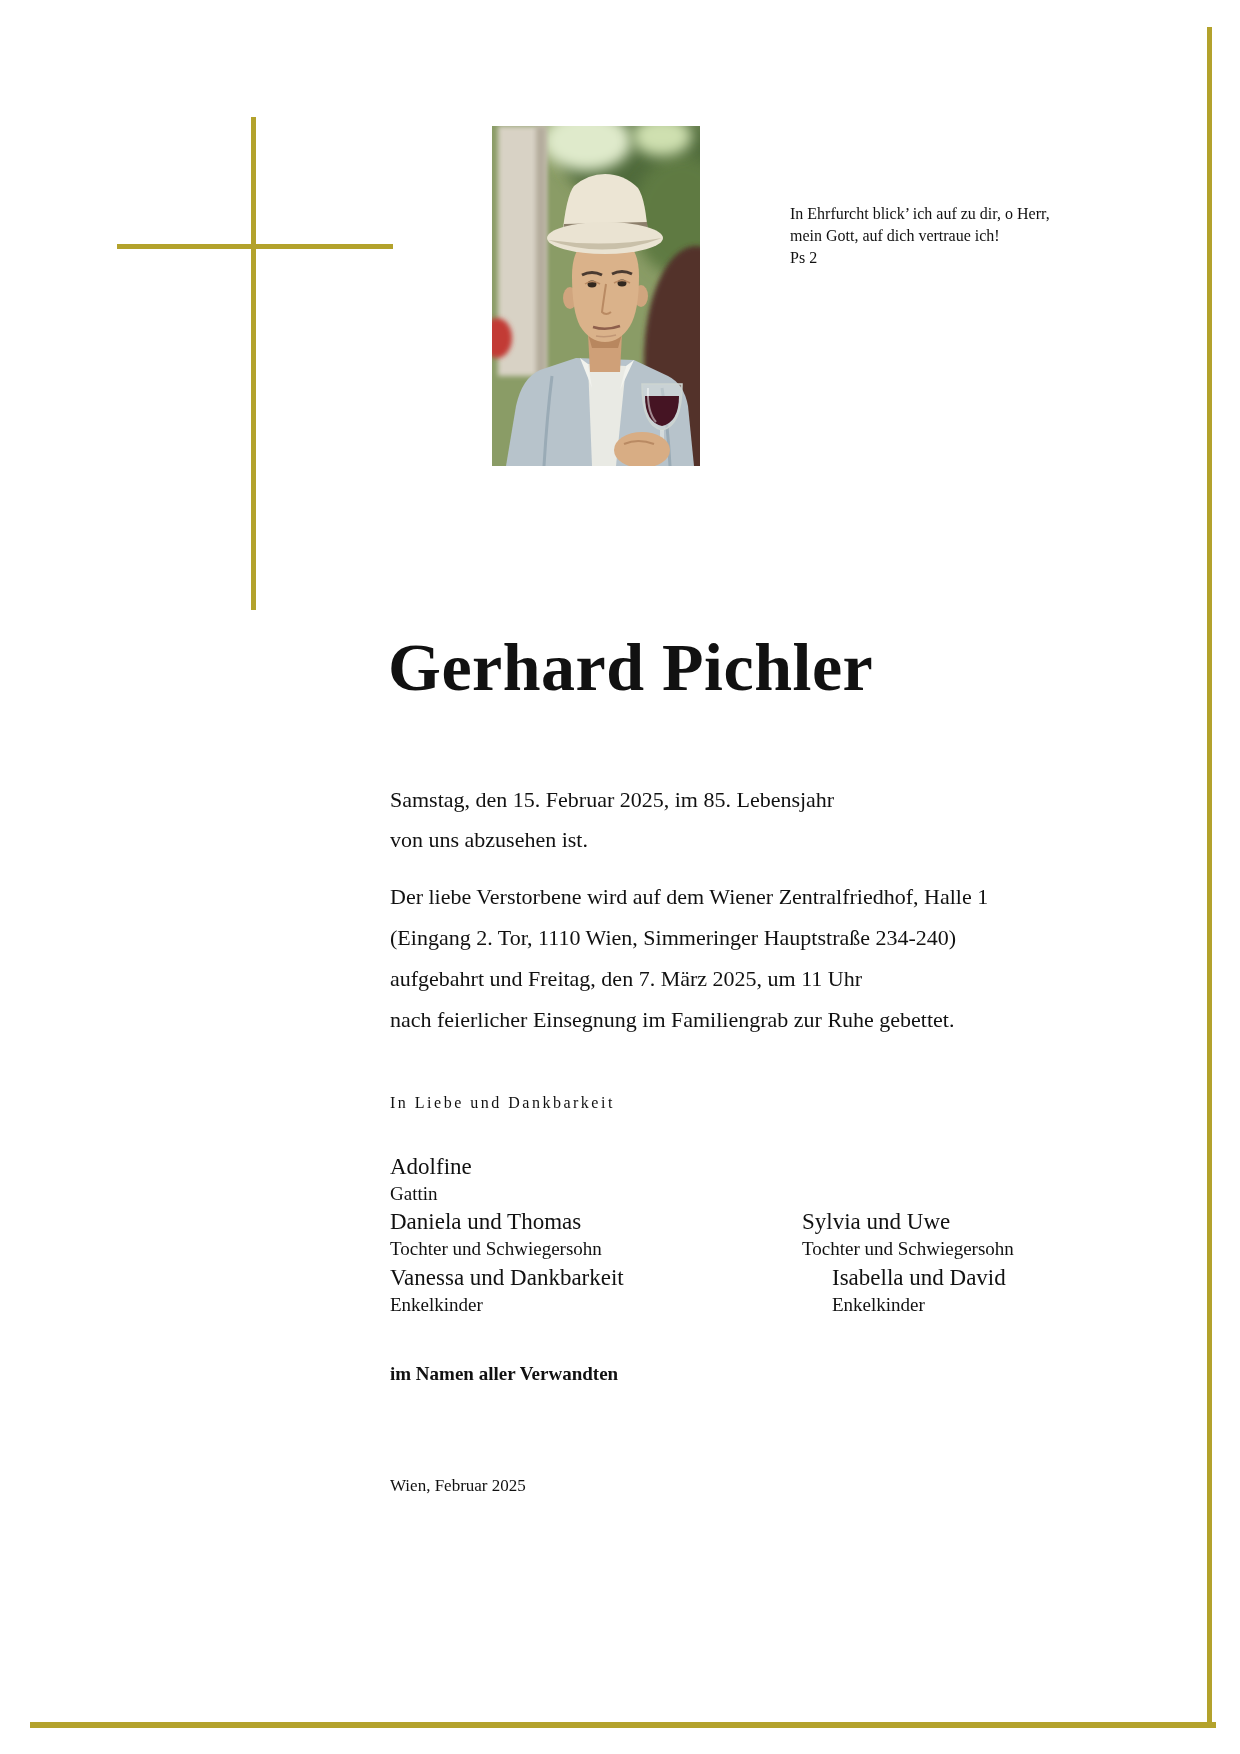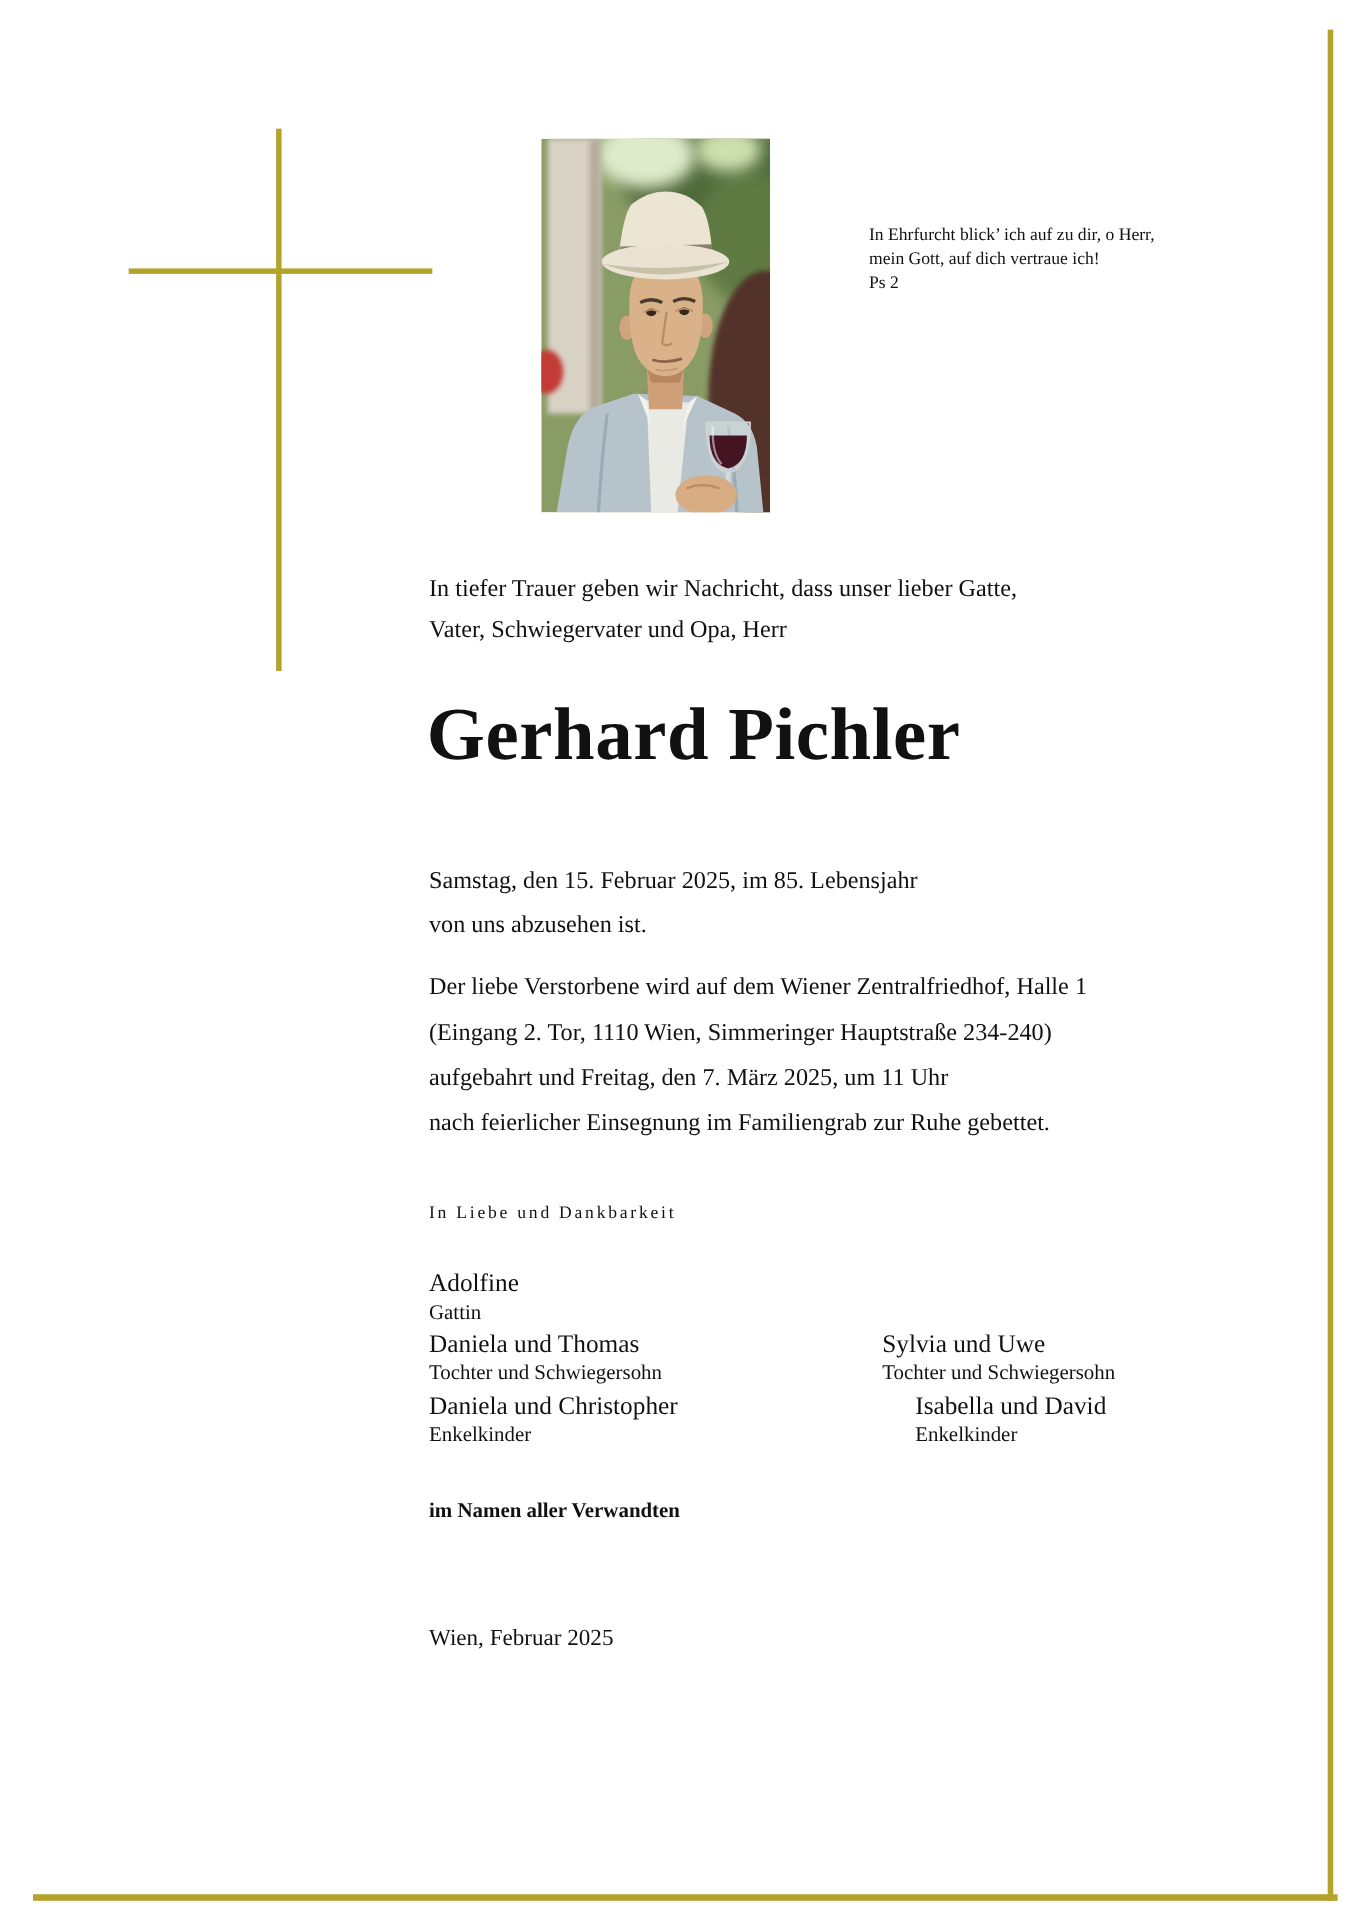--- a/index.html
+++ b/index.html
@@ -26,21 +26,21 @@
   
   .intro{position:absolute;left:390px;top:516px;font-size:22px;line-height:37px;white-space:nowrap;}
   .deceased-name{position:absolute;left:388px;top:632px;font-size:68px;font-weight:bold;line-height:70px;white-space:nowrap;letter-spacing:0.5px;}
   .death{position:absolute;left:390px;top:780px;font-size:22px;line-height:40px;white-space:nowrap;}
   .funeral{position:absolute;left:390px;top:876px;font-size:22px;line-height:41px;white-space:nowrap;}
   .closing{position:absolute;left:390px;top:1094px;font-size:16px;letter-spacing:2.5px;white-space:nowrap;}
   .mourner{position:absolute;white-space:nowrap;}
   .mname{font-size:23px;font-weight:normal;line-height:28px;}
   .mrel{font-size:19px;line-height:26px;}
   .collective{position:absolute;left:390px;top:1363px;font-size:19px;font-weight:bold;white-space:nowrap;}
-  .dateline{position:absolute;left:390px;top:1476px;font-size:21px;white-space:nowrap;}
+  .dateline{position:absolute;left:390px;top:1476px;font-size:17px;white-space:nowrap;}
   .donation{position:absolute;left:390px;top:1572px;font-size:18.5px;font-style:italic;line-height:24px;white-space:nowrap;}
   
   .footer-text{
     position:absolute;left:0;top:1702px;width:1240px;
     text-align:center;
     font-family:"Liberation Sans", sans-serif;
     font-size:11px;letter-spacing:4px;word-spacing:6px;
     white-space:nowrap;
   }
 </style>
@@ -120,24 +120,20 @@
       <path d="M132,318 Q146,312 162,318" stroke="#b98a63" stroke-width="2" fill="none"></path>
     </svg>
   </div>
 
   <div class="quote">
     <div>In Ehrfurcht blick’ ich auf zu dir, o Herr,</div>
     <div>mein Gott, auf dich vertraue ich!</div>
     <div>Ps 2</div>
   </div>
 
-  <div class="intro">
-    <div>In tiefer Trauer geben wir Nachricht, dass unser lieber Gatte,</div>
-    <div>Vater, Schwiegervater und Opa, Herr</div>
-  </div>
 
   <div class="deceased-name">Gerhard Pichler</div>
 
   <div class="death">
     <div>Samstag, den 15. Februar 2025, im 85. Lebensjahr</div>
     <div>von uns abzusehen ist.</div>
   </div>
 
   <div class="funeral">
     <div>Der liebe Verstorbene wird auf dem Wiener Zentralfriedhof, Halle 1</div>
@@ -156,21 +152,21 @@
   <div class="mourner" style="left:390px;top:1208px">
     <div class="mname">Daniela und Thomas</div>
     <div class="mrel">Tochter und Schwiegersohn</div>
   </div>
   <div class="mourner" style="left:802px;top:1208px">
     <div class="mname">Sylvia und Uwe</div>
     <div class="mrel">Tochter und Schwiegersohn</div>
   </div>
 
   <div class="mourner" style="left:390px;top:1264px">
-    <div class="mname">Daniela und Christopher</div>
+    <div class="mname">Vanessa und Dankbarkeit</div>
     <div class="mrel">Enkelkinder</div>
   </div>
   <div class="mourner" style="left:832px;top:1264px">
     <div class="mname">Isabella und David</div>
     <div class="mrel">Enkelkinder</div>
   </div>
 
   <div class="collective">im Namen aller Verwandten</div>
 
   <div class="dateline">Wien, Februar 2025</div>

